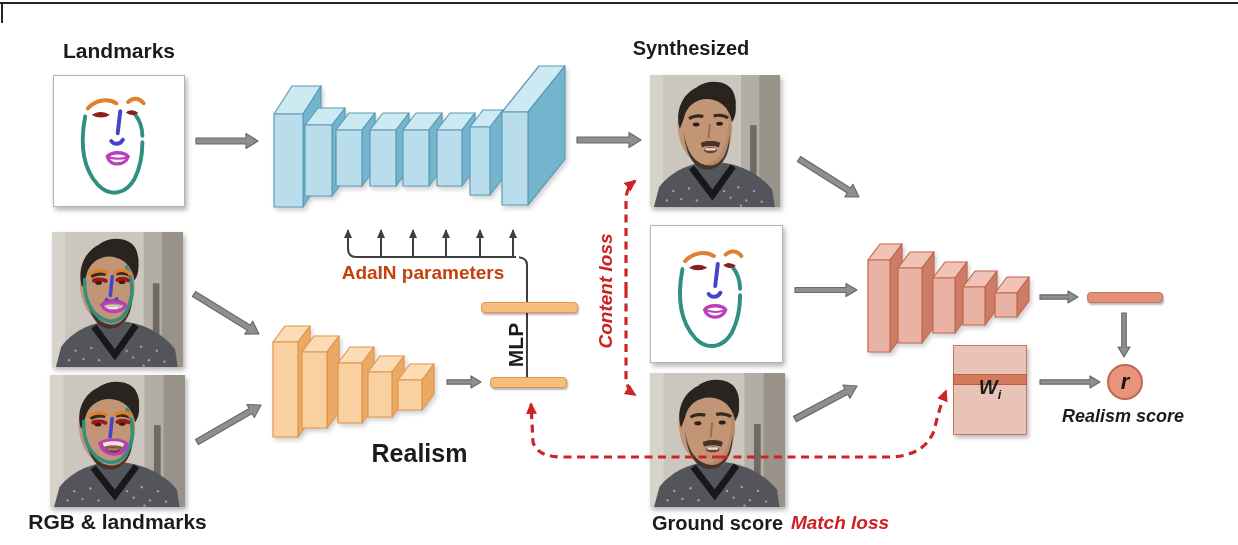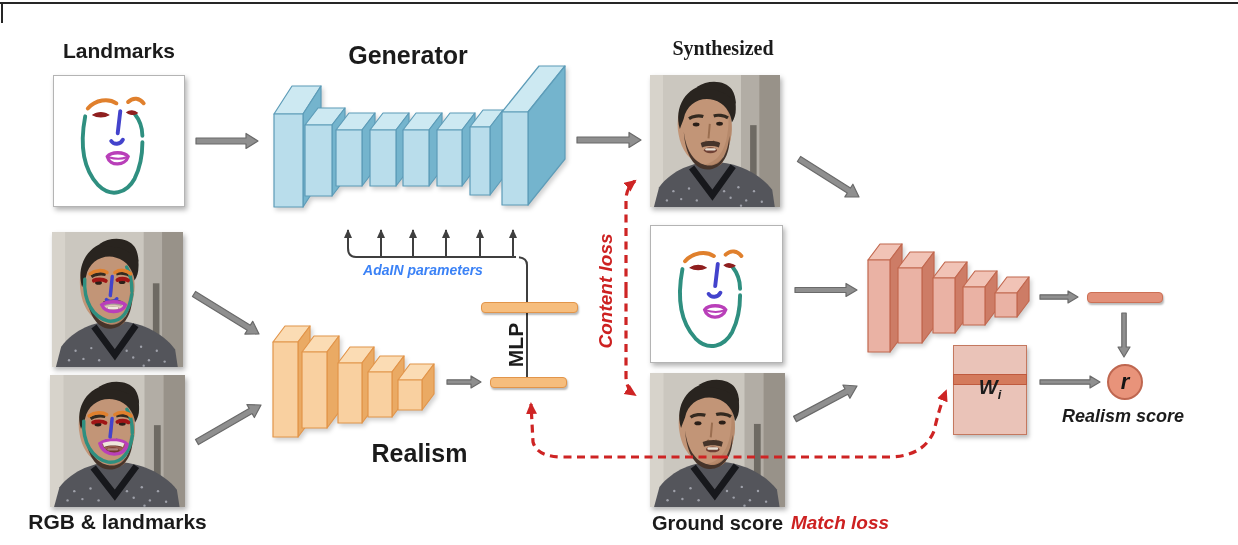--- a/index.html
+++ b/index.html
@@ -6,21 +6,21 @@
   #canvas{
     position:relative;width:1238px;height:545px;background:#ffffff;overflow:hidden;
     font-family:"Liberation Sans",sans-serif;color:#1b1b1b;
   }
   #canvas svg.layer{position:absolute;left:0;top:0;pointer-events:none;}
   .defs-svg{position:absolute;width:0;height:0;}
   .lbl{position:absolute;font-weight:700;text-align:center;line-height:1.05;white-space:nowrap;}
   .lbl-big{font-size:25px;}
   .lbl-med{font-size:20px;}
   .lbl-landmarks,.lbl-rgb{font-size:21px;}
-  .lbl-adain{font-size:14px;font-style:italic;color:#3b82f6;}
+  .lbl-adain{font-size:19px;color:#c2410c;}
   .lbl-rot{transform:rotate(-90deg);transform-origin:center center;}
   .lbl-mlp{font-size:21px;}
   .lbl-red{font-size:19px;font-style:italic;color:#cd2121;}
   .lbl-score{font-size:18px;font-style:italic;}
   .lbl-w{font-size:20px;font-style:italic;margin-top:28px;}
   .lbl-w sub{font-size:13px;}
   .photo,.sketchbox{position:absolute;box-shadow:2px 3px 5px rgba(0,0,0,.30);}
   .photo svg,.sketchbox svg{display:block;width:100%;height:100%;}
   .sketchbox{background:#ffffff;border:1px solid #b4b4b4;box-sizing:border-box;}
   .bar{position:absolute;border-radius:4px;box-shadow:1px 2px 2px rgba(0,0,0,.28);box-sizing:border-box;}
@@ -275,22 +275,21 @@
     </defs>
     <g stroke="#ce2424" stroke-width="3.2" fill="none" stroke-dasharray="8 5.5" stroke-linecap="butt">
       <path d="M626,290 L626,200 Q626,188 635,181" marker-end="url(#m-red)"></path>
       <path d="M626,290 L626,376 Q626,389 635,395" marker-end="url(#m-red)"></path>
       <path d="M720,457 L563,457 Q537,457 533,442 L531,404" marker-end="url(#m-red)"></path>
       <path d="M720,457 L890,457 Q924,456 934,431 Q939,409 946,391" marker-end="url(#m-red)"></path>
     </g>
   </svg>
 
   <div class="lbl lbl-landmarks" style="left:53px;top:40px;width:132px;">Landmarks</div>
-  <div class="lbl lbl-big" style="left:298px;top:42px;width:220px;">Generator</div>
-  <div class="lbl lbl-med" style="left:656px;top:38px;width:134px;font-family:Liberation Serif, serif;">Synthesized</div>
+  <div class="lbl lbl-med" style="left:624px;top:38px;width:134px;">Synthesized</div>
   <div class="lbl lbl-big" style="left:312px;top:440px;width:215px;">Realism</div>
   <div class="lbl lbl-rgb" style="left:15px;top:511px;width:205px;">RGB &amp; landmarks</div>
   <div class="lbl lbl-med" style="left:645px;top:513px;width:145px;">Ground score</div>
   <div class="lbl lbl-adain" style="left:333px;top:263px;width:180px;">AdaIN parameters</div>
   <div class="lbl lbl-mlp lbl-rot" style="left:486px;top:334px;width:60px;height:22px;">MLP</div>
   <div class="lbl lbl-red lbl-rot" style="left:538px;top:279px;width:140px;height:24px;">Content loss</div>
   <div class="lbl lbl-red" style="left:790px;top:465px;width:100px;margin-top:48px;">Match loss</div>
   <div class="lbl lbl-score" style="left:1048px;top:407px;width:150px;">Realism score</div>
 
 </div>

